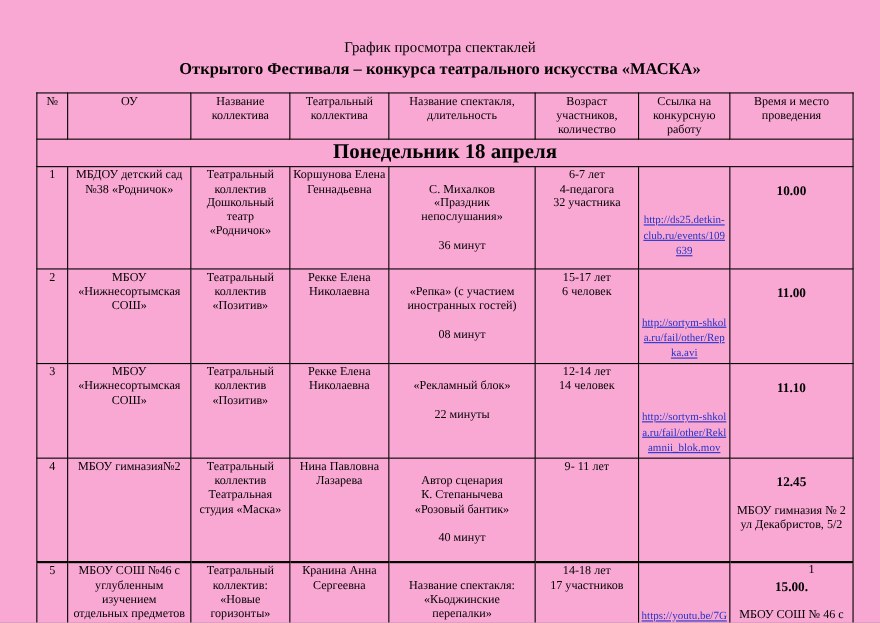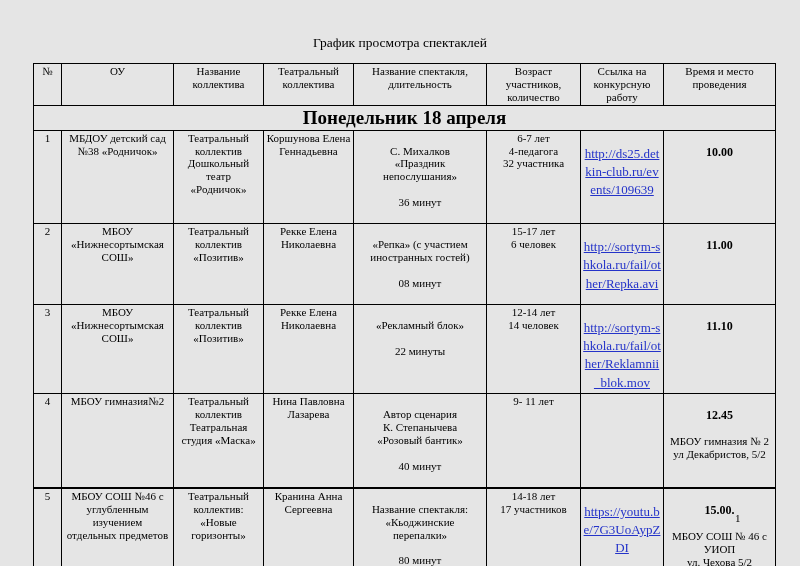--- a/index.html
+++ b/index.html
@@ -1,19 +1,19 @@
 <!DOCTYPE html>
 <html style="--link-color: #2433c9;"><head>
 <meta charset="utf-8">
 <style>
   * { margin: 0; padding: 0; box-sizing: border-box; }
   body { background: #888; }
   .page {
     width: 800px; height: 566px;
-    background: #e5e5e5;
+    background: #f9a8d4;
     position: relative;
     font-family: "Liberation Serif", "DejaVu Serif", serif;
     color: #000;
     overflow: hidden;
   }
   .title { padding-top: 34px; text-align: center; line-height: 1.4; }
   .title-1 { font-size: 13.5px; }
   .title-2 { font-size: 15px; font-weight: bold; }
   table.sched {
     border-collapse: collapse;
@@ -44,42 +44,44 @@
     font-weight: bold;
     font-size: 19px;
     white-space: normal;
     line-height: 1.25;
     padding: 0 2px;
   }
   .thick td { border-bottom: 2.5px solid #000; }
   .b { font-weight: normal; }
   .time { font-weight: bold; font-size: 12px; }
   .url {
-    font-size: 13px;
+    font-size: 10px;
     line-height: 1.4;
     color: var(--link-color, #2433c9);
     text-decoration: underline;
     word-break: break-all;
     white-space: normal;
     display: inline-block;
     max-width: 100%;
+    margin-top: 28px;
   }
   .page-number {
     position: absolute;
     top: 512px; left: 735px;
     font-size: 11px;
   }
 </style>
 </head>
 <body>
 
 <div class="page">
 
   <div class="title">
     <div class="title-1">График просмотра спектаклей</div>
+    <div class="title-2">Открытого Фестиваля – конкурса театрального искусства «МАСКА»</div>
   </div>
 
   <table class="sched">
     <colgroup>
       <col style="width:28px">
         <col style="width:112px">
         <col style="width:90px">
         <col style="width:90px">
       <col style="width:133px">
         <col style="width:94px">

